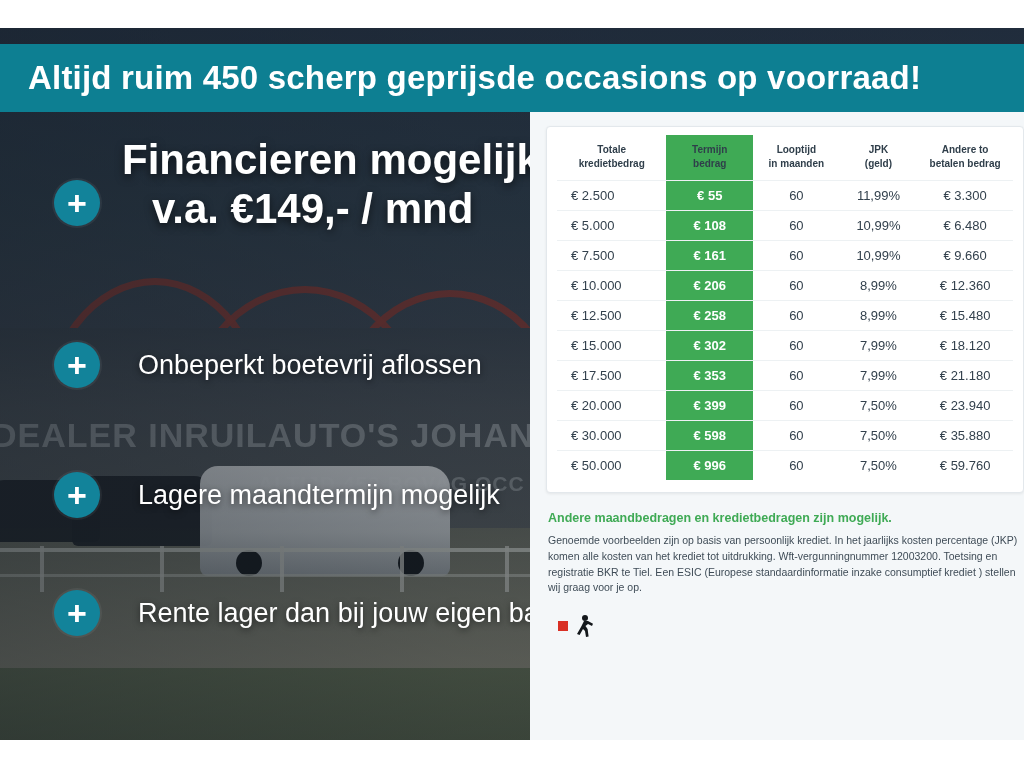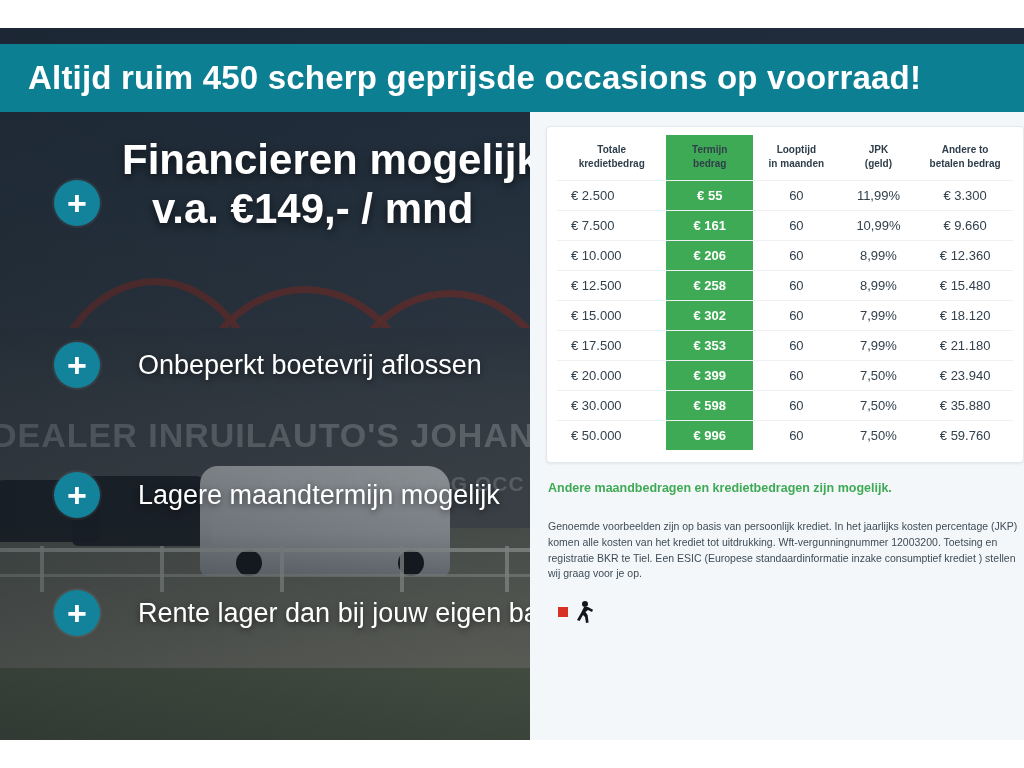--- a/index.html
+++ b/index.html
@@ -182,21 +182,21 @@
   table.rates td.amount { text-align:left; padding-left:14px; }
   th.hl, td.hl {
     background:#3faa55; color:#ffffff; font-weight:bold;
   }
   th.hl { background:#3faa55; }
   td.hl { border-top:1px solid #51b466; }
   .col1 { width:24%; } .col2 { width:19%; } .col3 { width:19%; } .col4 { width:17%; } .col5 { width:21%; }
 
   .note-title {
     color:#3faa55; font-weight:bold; font-size:12.5px;
-    margin:18px 0 24px 2px;
+    margin:18px 0 8px 2px;
   }
   .note-body {
     color:#3f4c57; font-size:10.5px; line-height:1.5;
     margin:0 2px 0 2px;
   }
   .warn {
     display:flex; align-items:center; justify-content:flex-start;
     margin-top:18px; padding-left:2px;
   }
   .warn .wtext {
@@ -309,20 +309,27 @@
         </thead>
         <tbody id="rates-body">
             <tr>
               <td class="amount col1">€ 2.500</td>
               <td class="hl col2">€ 55</td>
               <td class="col3">60</td>
               <td class="col4">11,99%</td>
               <td class="col5">€ 3.300</td>
             </tr>
             <tr>
+              <td class="amount col1">€ 5.000</td>
+              <td class="hl col2">€ 108</td>
+              <td class="col3">60</td>
+              <td class="col4">10,99%</td>
+              <td class="col5">€ 6.480</td>
+            </tr>
+            <tr>
               <td class="amount col1">€ 7.500</td>
               <td class="hl col2">€ 161</td>
               <td class="col3">60</td>
               <td class="col4">10,99%</td>
               <td class="col5">€ 9.660</td>
             </tr>
             <tr>
               <td class="amount col1">€ 10.000</td>
               <td class="hl col2">€ 206</td>
               <td class="col3">60</td>

